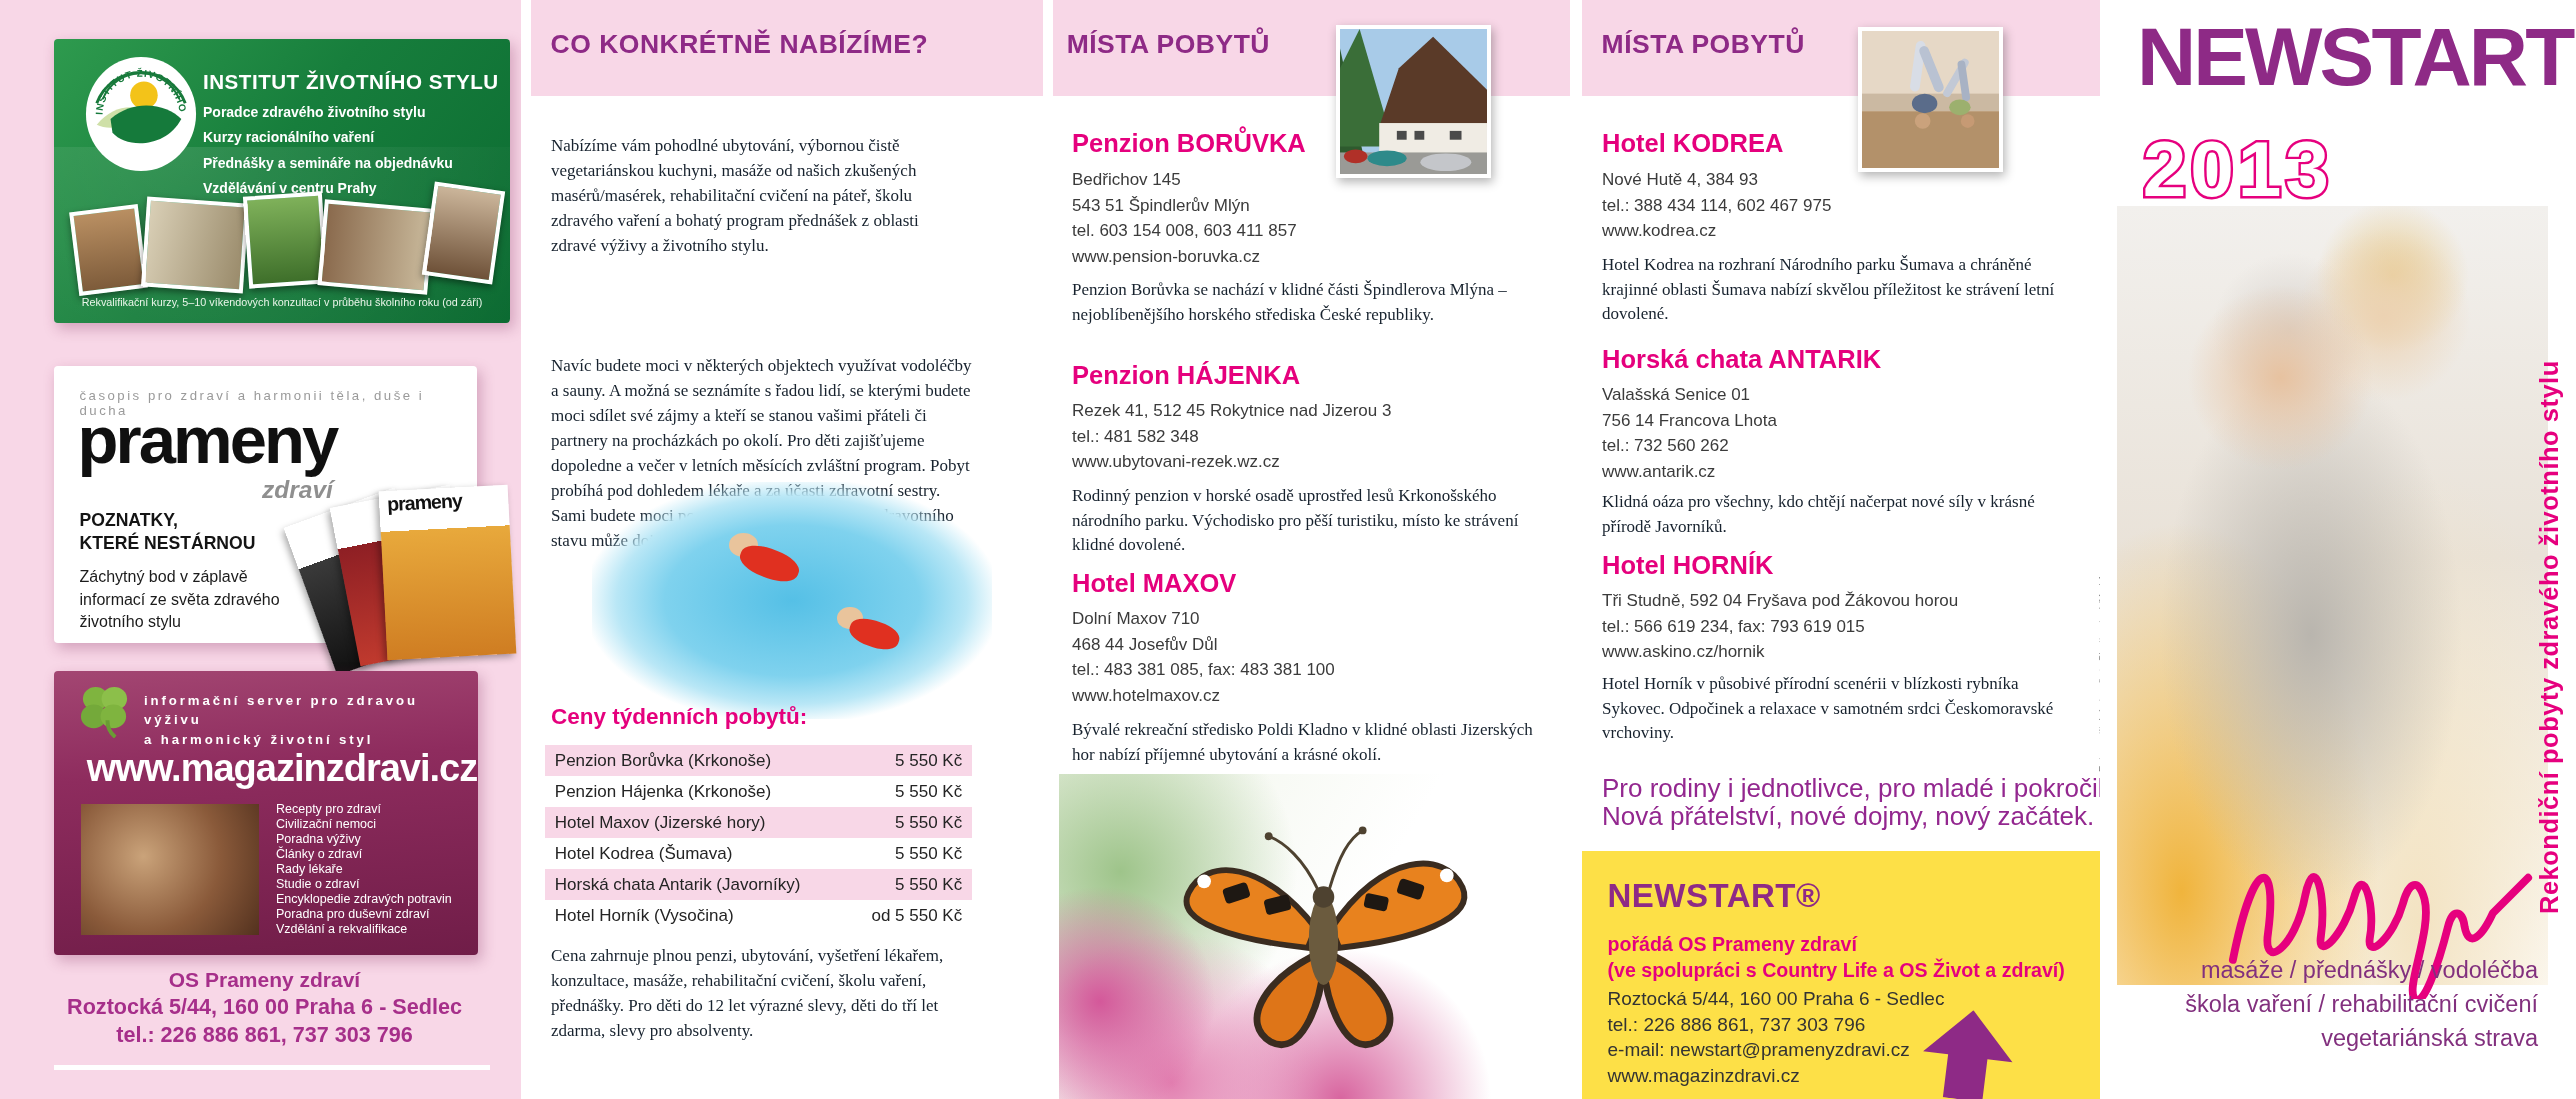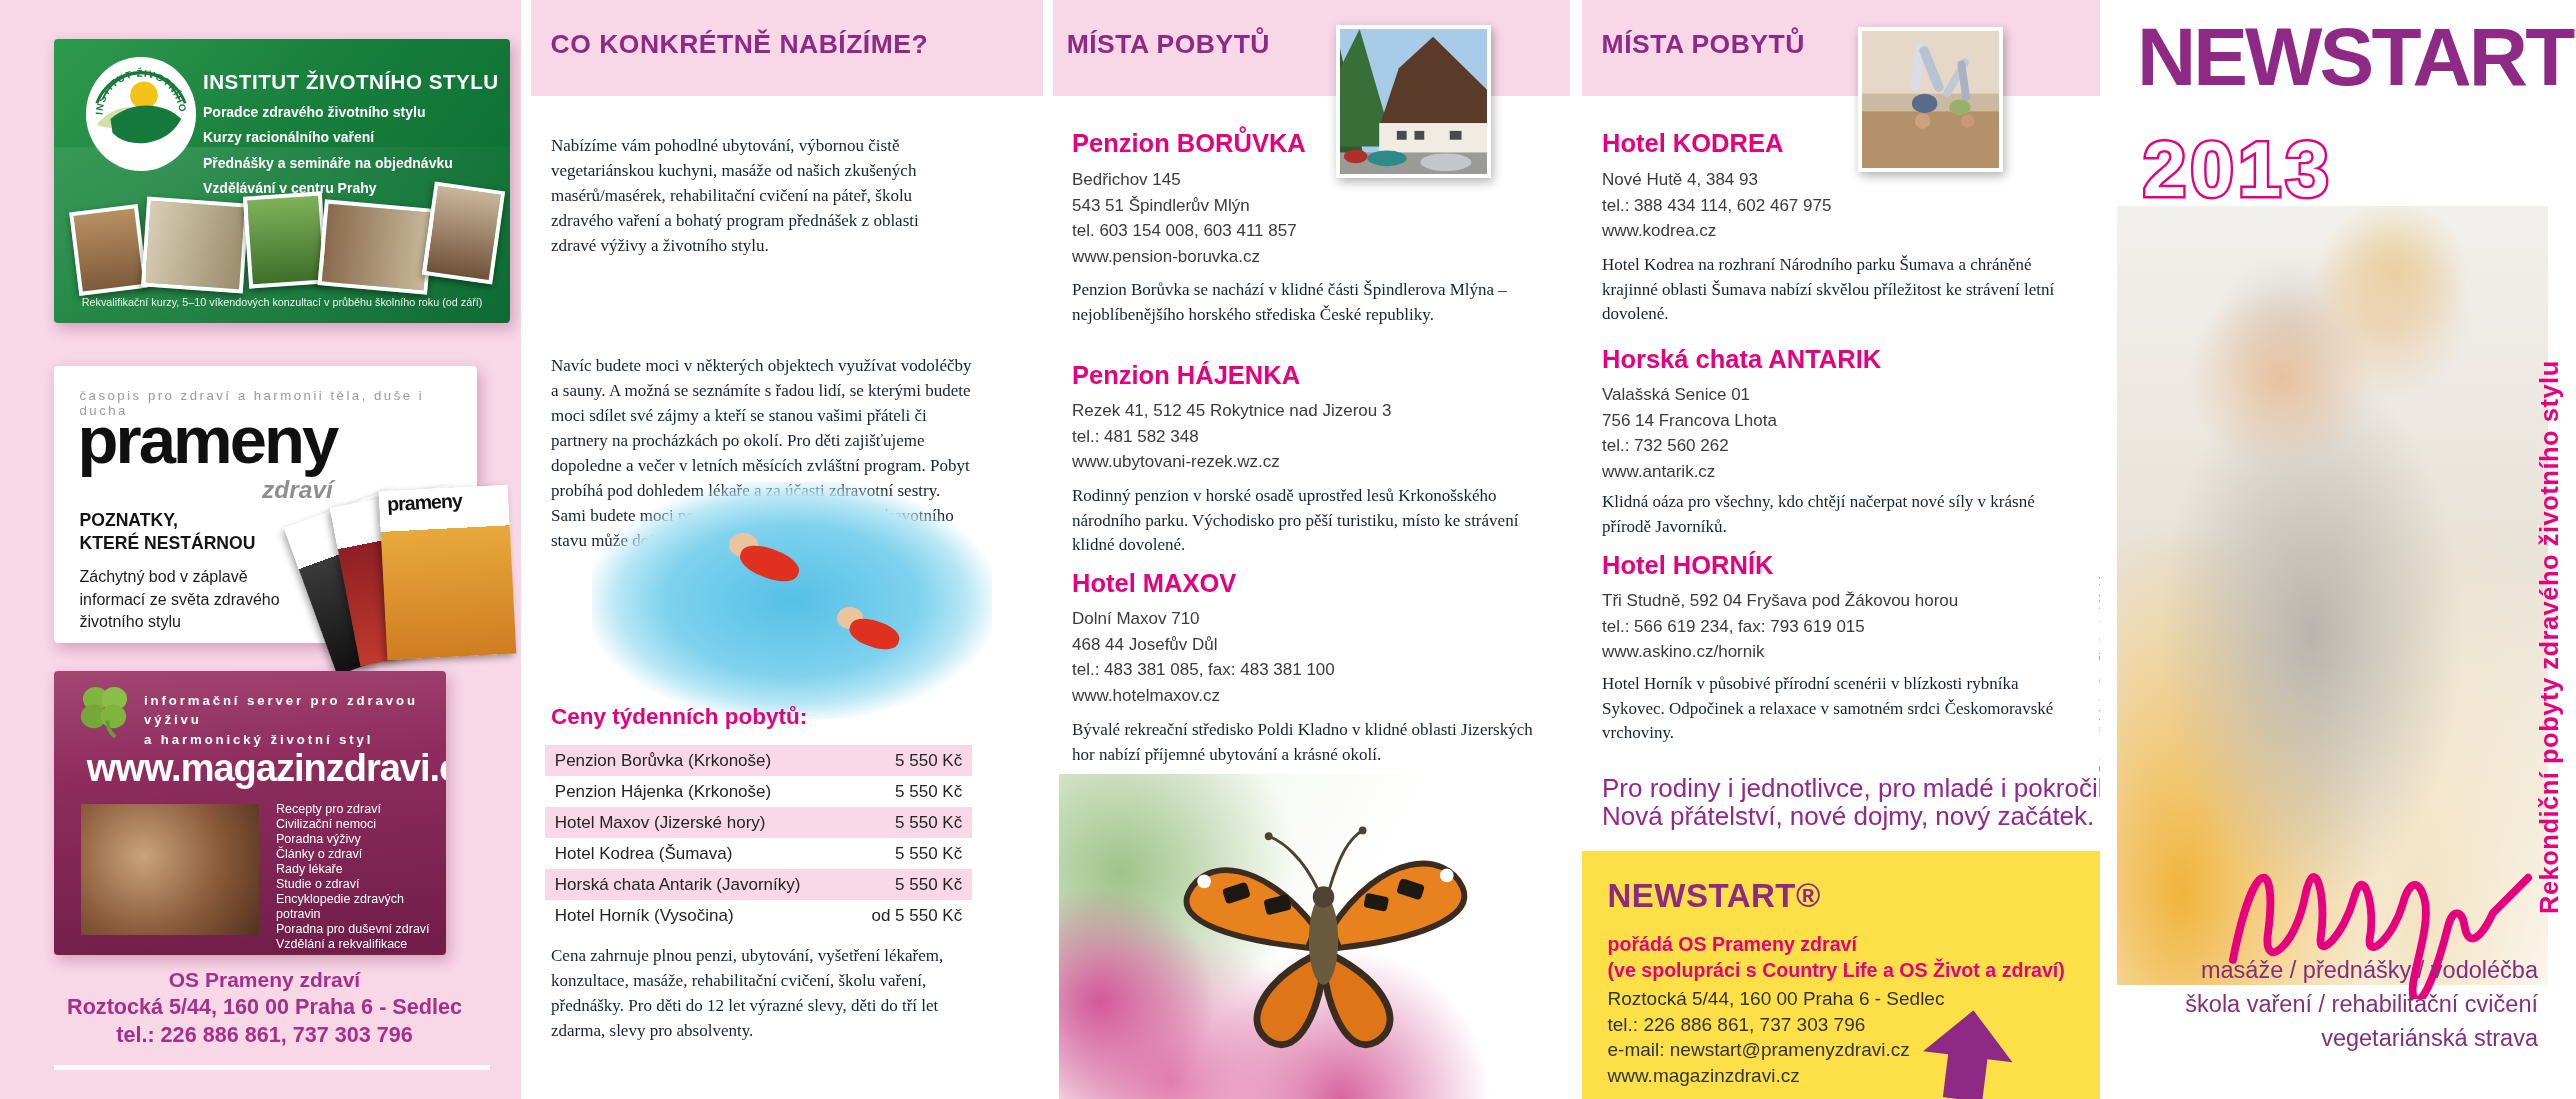--- a/index.html
+++ b/index.html
@@ -19,21 +19,21 @@
   .photo-card{position:absolute;background:#cdd6c2;border:4.9px solid #fff;
      box-shadow:0 2.9px 7.8px rgba(0,0,0,.45);}
   #inst-foot{left:17.6px;top:257px;width:421px;color:#eaf6ea;font-size:10.8px;text-align:center;}
   #prameny-box{left:54px;top:366px;width:423px;height:277px;background:#fff;}
   #pr-tagline{left:25.5px;top:21.6px;color:#9a9a9a;font-size:13.2px;letter-spacing:2.5px;}
   #pr-logo{left:23.5px;top:35px;color:#101010;font-size:67px;font-weight:bold;letter-spacing:-2.9px;}
   #pr-logo-sub{left:208px;top:110px;color:#8f8f8f;font-size:24.5px;font-weight:bold;font-style:italic;}
   #pr-head{left:25.5px;top:143px;color:#141414;font-size:17.6px;font-weight:bold;line-height:22.5px;}
   #pr-sub{left:25.5px;top:200px;width:225px;color:#1c1c1c;font-size:16px;line-height:22.5px;}
   .mag-cover{position:absolute;background:#fff;box-shadow:-2.9px 2.9px 7.8px rgba(0,0,0,.35);}
-  #magazin-box{left:54px;top:671px;width:392px;height:284px;
+  #magazin-box{left:54px;top:671px;width:424px;height:284px;
      background:linear-gradient(175deg,#a34672 0%,#8e2c5e 35%,#701d48 100%);overflow:hidden;}
   #mag-tag{left:90px;top:19.6px;color:#fff;font-size:13.2px;font-weight:bold;letter-spacing:2.9px;line-height:19.6px;}
   #mag-url{left:0;top:76px;width:456px;text-align:center;color:#fff;font-size:38px;font-weight:bold;letter-spacing:-1px;}
   #mag-photo{left:27.4px;top:133px;width:178px;height:131px;
      background:radial-gradient(circle at 35% 40%,#caa37a,#8a5a3a 55%,#53311e 100%);}
   .mag-topic{color:#fff;font-size:12.5px;line-height:15px;}
   #contact1{left:29px;top:966px;width:471px;text-align:center;color:#a62f8a;font-weight:bold;}
   #contact1 .c1{font-size:21px;line-height:27.4px;}
   #contact1 .c2{font-size:21.6px;line-height:28px;}
   #bottom-line{left:54px;top:1065px;width:436px;height:4.9px;background:#fff;}

